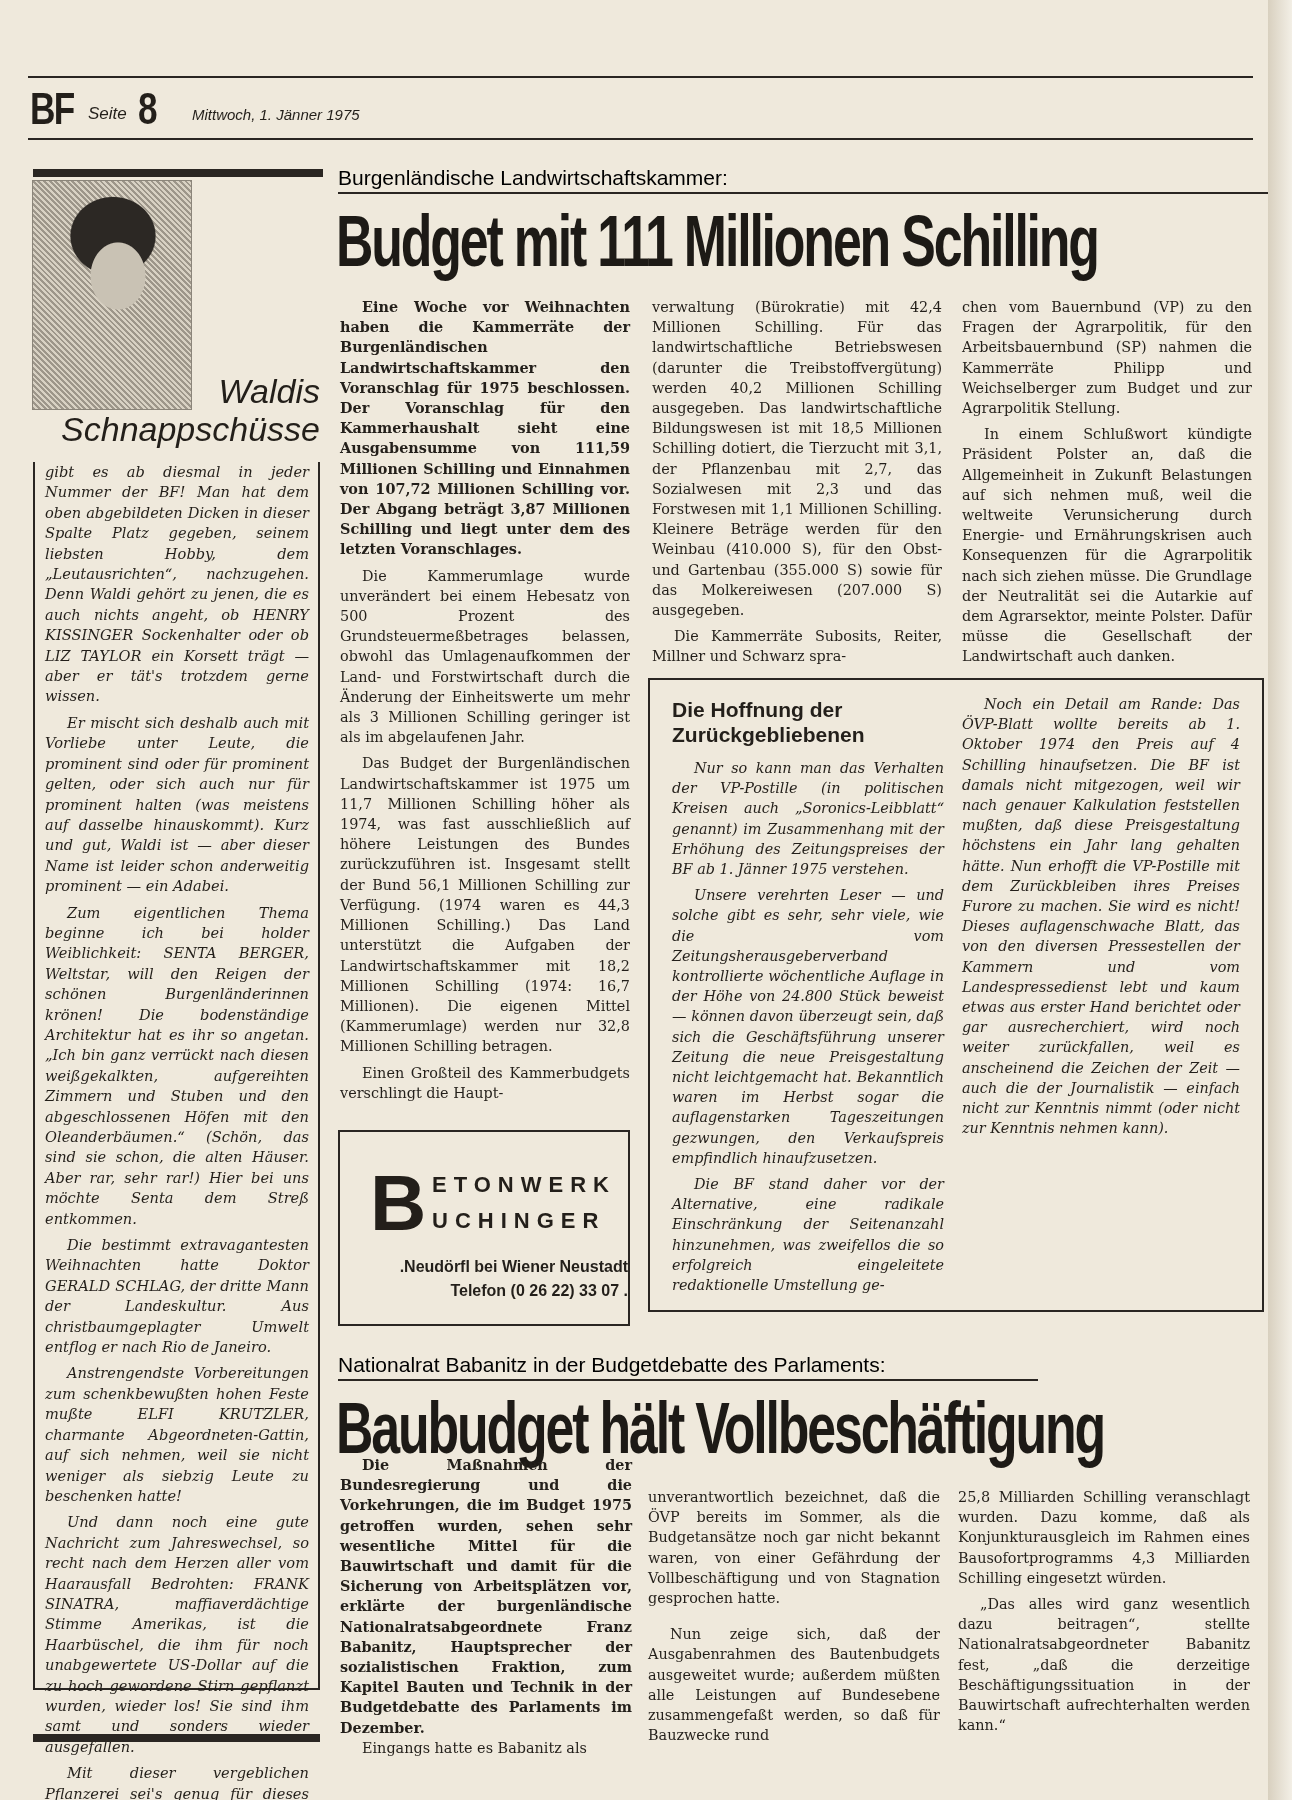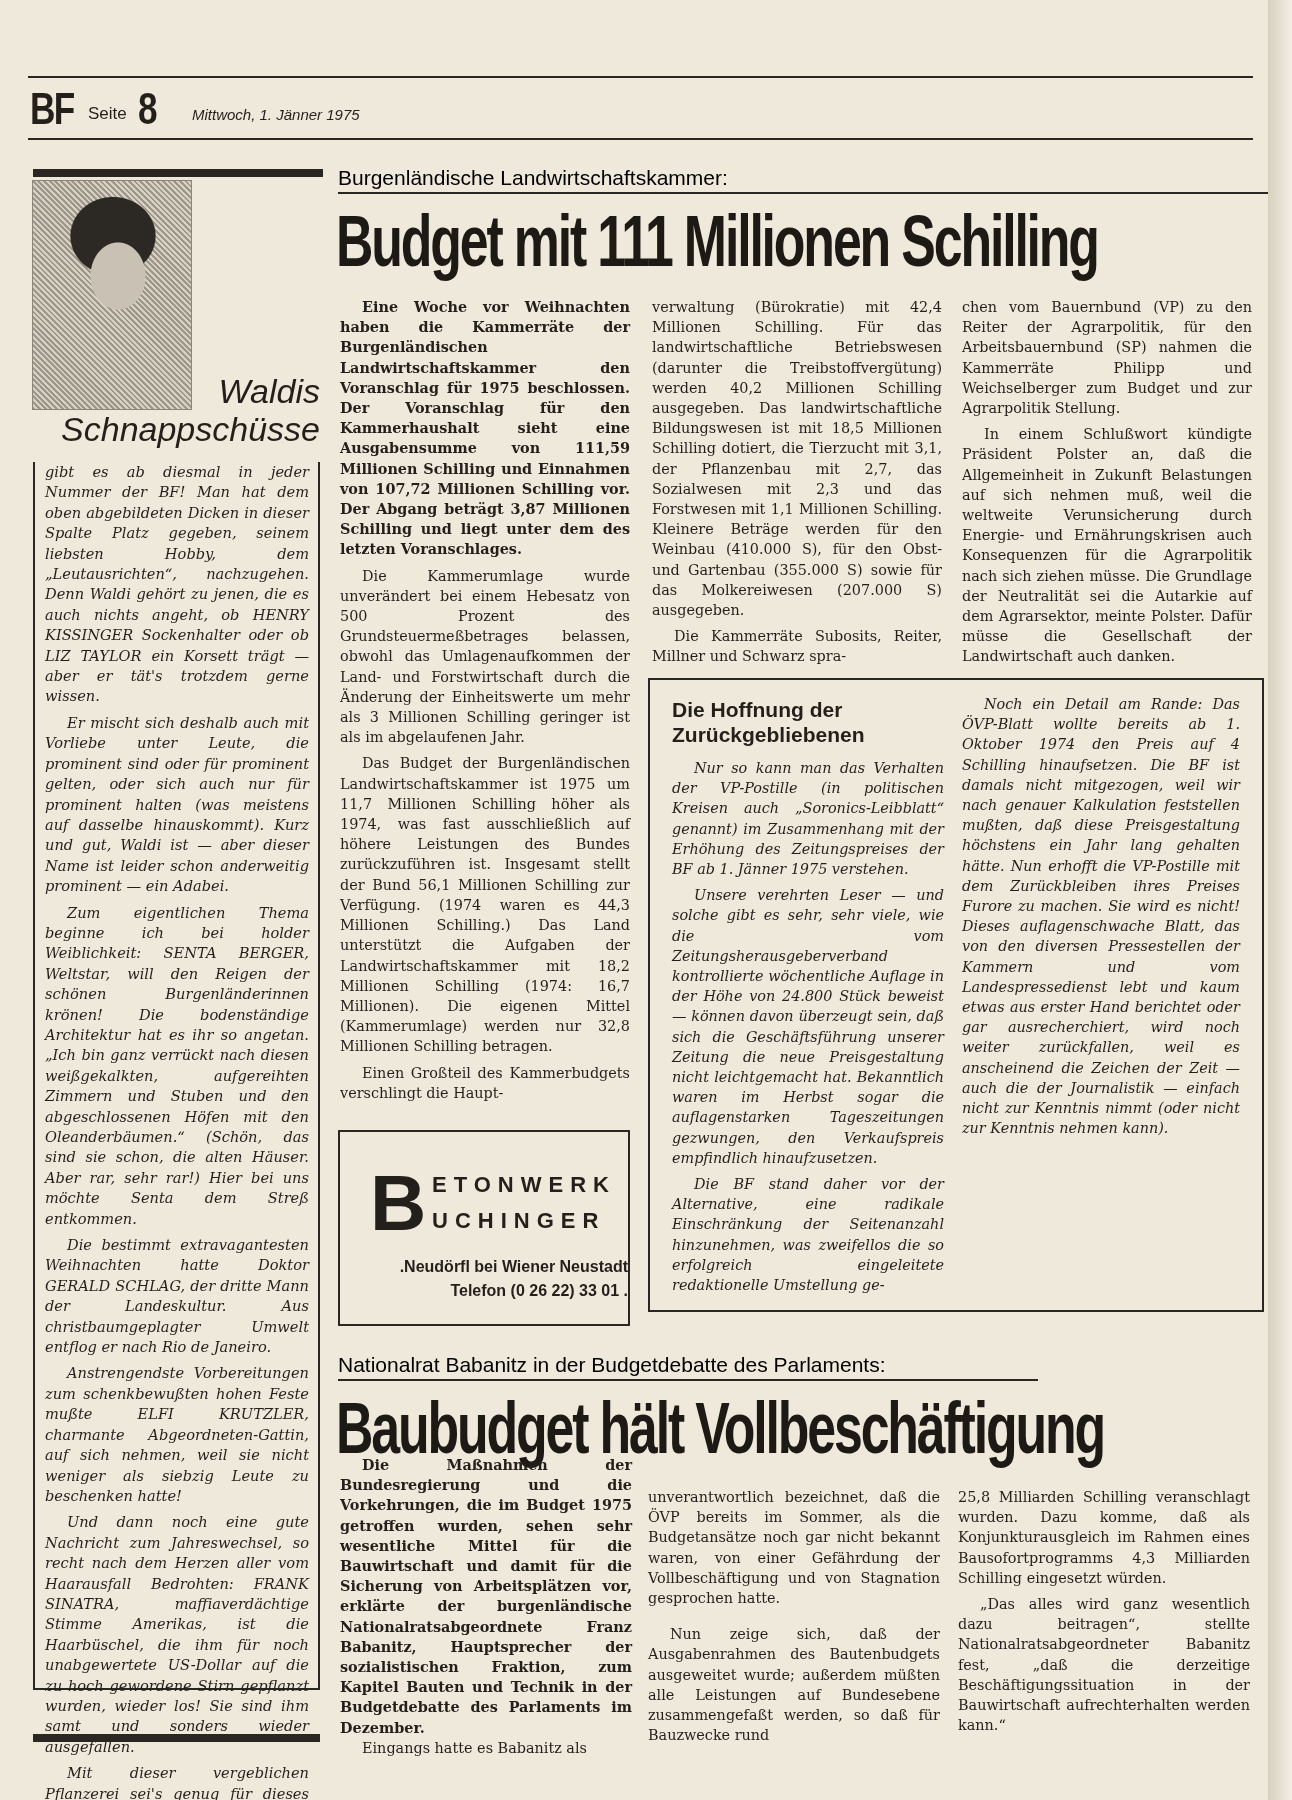--- a/index.html
+++ b/index.html
@@ -5,21 +5,21 @@
   html, body { margin:0; padding:0; }
   body {
     width:1292px; height:1800px; position:relative; overflow:hidden;
     background:#efe9dc;
     color:#231f1a;
     font-family:"DejaVu Serif", serif;
   }
   .abs { position:absolute; }
   .rule { position:absolute; background:#2a2622; }
   .masthead-bf { font-family:"Liberation Sans", sans-serif; font-weight:bold; font-size:44px; letter-spacing:-2px; transform:scaleX(0.8); transform-origin:left; }
-  .masthead-seite { font-family:"Liberation Sans", sans-serif; font-size:17px; }
+  .masthead-seite { font-family:"Liberation Sans", sans-serif; font-style:italic; font-size:17px; }
   .masthead-num { font-family:"Liberation Sans", sans-serif; font-weight:bold; font-size:44px; transform:scaleX(0.8); transform-origin:left; }
   .masthead-date { font-family:"Liberation Sans", sans-serif; font-style:italic; font-size:15px; }
   .kicker { font-family:"Liberation Sans", sans-serif; font-size:21px; color:#000000; border-bottom:2px solid #2a2622; padding-bottom:2px; white-space:nowrap; }
   .headline { font-family:"Liberation Sans", sans-serif; font-weight:bold; font-size:72px; line-height:1; letter-spacing:-3px; transform:scaleX(0.72); transform-origin:left; white-space:nowrap; color:#1d1a16; }
   .col { position:absolute; font-size:14.4px; line-height:20.2px; text-align:justify; hyphens:manual; }
   .col p { margin:0 0 6px 0; text-indent:22px; }
   .bold { font-weight:bold; }
   .ital { font-style:italic; }
   .photo {
     position:absolute; left:32px; top:180px; width:158px; height:228px;
@@ -73,30 +73,30 @@
   <p class="bold">Eine Woche vor Weihnachten haben die Kammerräte der Burgenländischen Landwirtschaftskammer den Voranschlag für 1975 beschlossen. Der Voranschlag für den Kammerhaushalt sieht eine Ausgabensumme von 111,59 Millionen Schilling und Einnahmen von 107,72 Millionen Schilling vor. Der Abgang beträgt 3,87 Millionen Schilling und liegt unter dem des letzten Voranschlages.</p>
   <p>Die Kammerumlage wurde unverändert bei einem Hebesatz von 500 Prozent des Grundsteuermeßbetrages belassen, obwohl das Umlagenaufkommen der Land- und Forstwirtschaft durch die Änderung der Einheitswerte um mehr als 3 Millionen Schilling geringer ist als im abgelaufenen Jahr.</p>
   <p>Das Budget der Burgenländischen Landwirtschaftskammer ist 1975 um 11,7 Millionen Schilling höher als 1974, was fast ausschließlich auf höhere Leistungen des Bundes zurückzuführen ist. Insgesamt stellt der Bund 56,1 Millionen Schilling zur Verfügung. (1974 waren es 44,3 Millionen Schilling.) Das Land unterstützt die Aufgaben der Landwirtschaftskammer mit 18,2 Millionen Schilling (1974: 16,7 Millionen). Die eigenen Mittel (Kammerumlage) werden nur 32,8 Millionen Schilling betragen.</p>
   <p>Einen Großteil des Kammerbudgets verschlingt die Haupt-</p>
 </div>
 <div class="col" style="left:652px;top:297px;width:290px;">
   <p style="text-indent:0">verwaltung (Bürokratie) mit 42,4 Millionen Schilling. Für das landwirtschaftliche Betriebswesen (darunter die Treibstoffvergütung) werden 40,2 Millionen Schilling ausgegeben. Das landwirtschaftliche Bildungswesen ist mit 18,5 Millionen Schilling dotiert, die Tierzucht mit 3,1, der Pflanzenbau mit 2,7, das Sozialwesen mit 2,3 und das Forstwesen mit 1,1 Millionen Schilling. Kleinere Beträge werden für den Weinbau (410.000 S), für den Obst- und Gartenbau (355.000 S) sowie für das Molkereiwesen (207.000 S) ausgegeben.</p>
   <p>Die Kammerräte Subosits, Reiter, Millner und Schwarz spra-</p>
 </div>
 <div class="col" style="left:962px;top:297px;width:290px;">
-  <p style="text-indent:0">chen vom Bauernbund (VP) zu den Reiter der Agrarpolitik, für den Arbeitsbauernbund (SP) nahmen die Kammerräte Philipp und Weichselberger zum Budget und zur Agrarpolitik Stellung.</p>
+  <p style="text-indent:0">chen vom Bauernbund (VP) zu den Fragen der Agrarpolitik, für den Arbeitsbauernbund (SP) nahmen die Kammerräte Philipp und Weichselberger zum Budget und zur Agrarpolitik Stellung.</p>
   <p>In einem Schlußwort kündigte Präsident Polster an, daß die Allgemeinheit in Zukunft Belastungen auf sich nehmen muß, weil die weltweite Verunsicherung durch Energie- und Ernährungskrisen auch Konsequenzen für die Agrarpolitik nach sich ziehen müsse. Die Grundlage der Neutralität sei die Autarkie auf dem Agrarsektor, meinte Polster. Dafür müsse die Gesellschaft der Landwirtschaft auch danken.</p>
 </div>
 
 <div class="abs boxed" style="left:338px;top:1130px;width:288px;height:192px;">
   <span class="abs ad-big-b" style="left:30px;top:32px;">B</span>
   <span class="abs ad-line" style="left:92px;top:40px;">ETONWERK</span>
   <span class="abs ad-line" style="left:92px;top:76px;">UCHINGER</span>
   <div class="abs ad-small" style="left:0;top:126px;width:288px;">.Neudörfl bei Wiener Neustadt</div>
-  <div class="abs ad-small" style="left:0;top:150px;width:288px;">Telefon (0 26 22) 33 01 .</div>
+  <div class="abs ad-small" style="left:0;top:150px;width:288px;">Telefon (0 26 22) 33 07 .</div>
 </div>
 
 <div class="abs boxed" style="left:648px;top:678px;width:612px;height:630px;"></div>
 <div class="abs box-title" style="left:672px;top:697px;width:250px;">Die Hoffnung der Zurückgebliebenen</div>
 <div class="col ital" style="left:672px;top:758px;width:272px;font-size:14.4px;line-height:20.2px;">
   <p>Nur so kann man das Verhalten der VP-Postille (in politischen Kreisen auch „Soronics-Leibblatt“ genannt) im Zusammenhang mit der Erhöhung des Zeitungspreises der BF ab 1. Jänner 1975 verstehen.</p>
   <p>Unsere verehrten Leser — und solche gibt es sehr, sehr viele, wie die vom Zeitungsherausgeberverband kontrollierte wöchentliche Auflage in der Höhe von 24.800 Stück beweist — können davon überzeugt sein, daß sich die Geschäftsführung unserer Zeitung die neue Preisgestaltung nicht leichtgemacht hat. Bekanntlich waren im Herbst sogar die auflagenstarken Tageszeitungen gezwungen, den Verkaufspreis empfindlich hinaufzusetzen.</p>
   <p>Die BF stand daher vor der Alternative, eine radikale Einschränkung der Seitenanzahl hinzunehmen, was zweifellos die so erfolgreich eingeleitete redaktionelle Umstellung ge-</p>
 </div>
 <div class="col ital" style="left:962px;top:694px;width:278px;font-size:14.4px;line-height:20.2px;">

